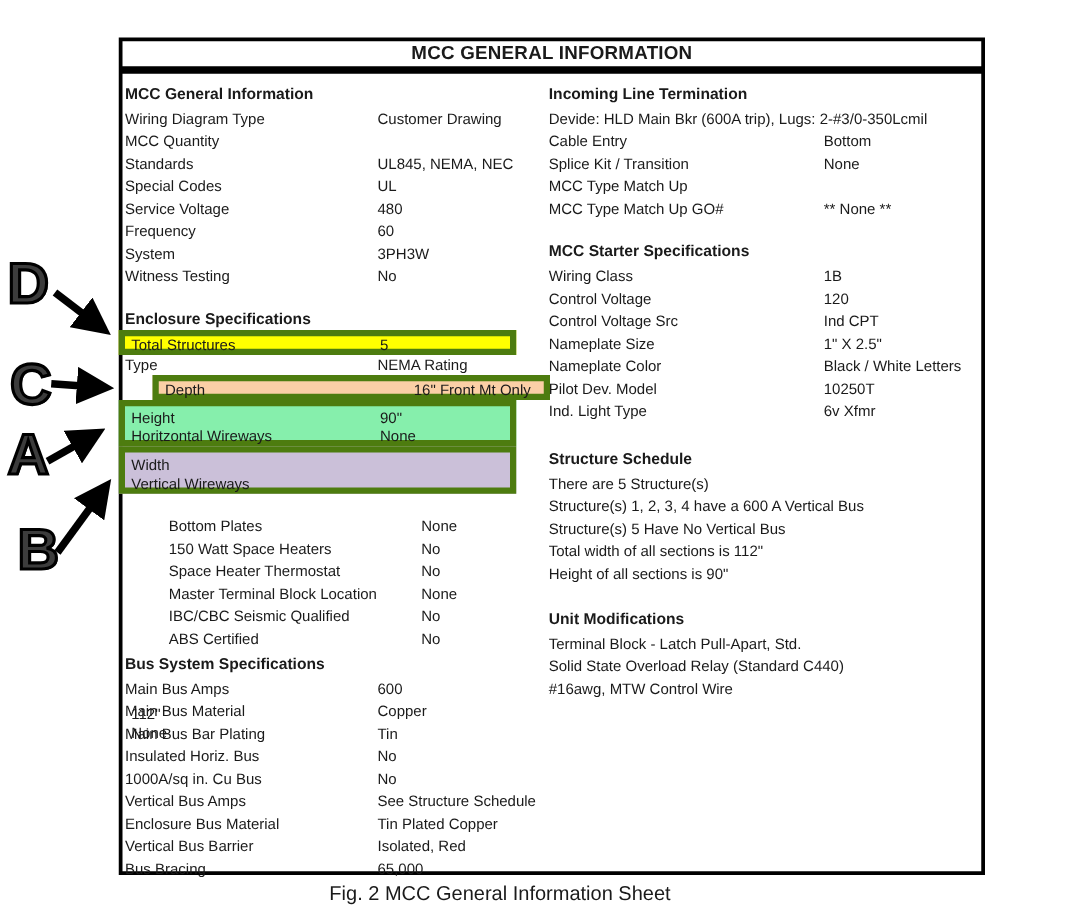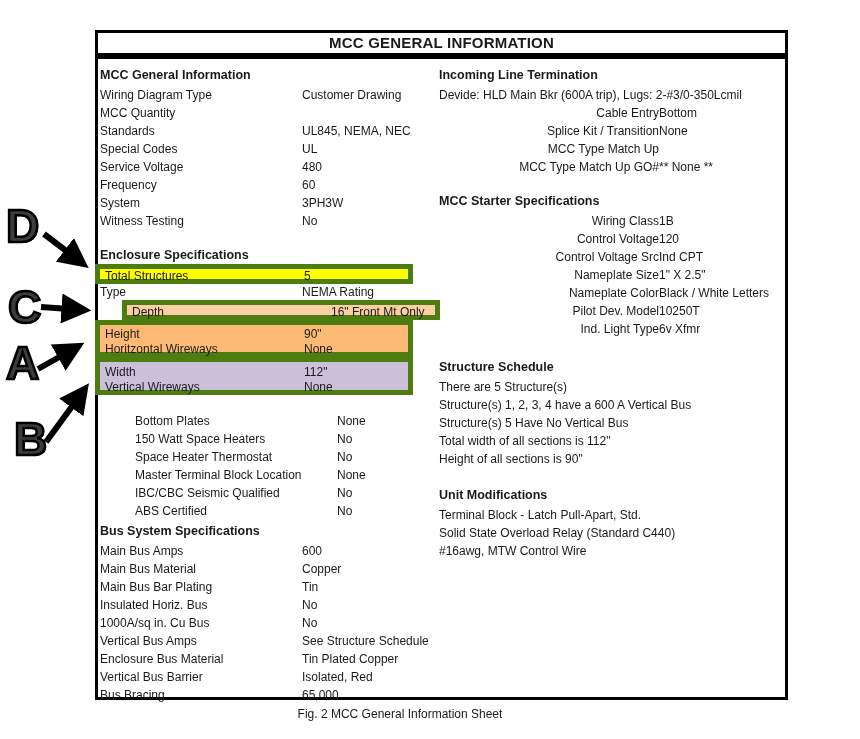--- a/index.html
+++ b/index.html
@@ -29,41 +29,41 @@
   .sec-structure { top: 299px; }
   .sec-unitmod   { top: 427px; }
 
   .hdr { height: 18px; line-height: 18px; font-weight: bold; font-size: 12.5px; padding-left: 2px; white-space: nowrap; }
   .hdr.gap-b { margin-bottom: 2px; }
   .rows .row, .row {
     display: flex; height: 18px; line-height: 18px; font-size: 12px;
     padding-left: 2px; white-space: nowrap;
   }
   .lbl { width: 202px; flex: 0 0 202px; }
-  .col-right .lbl { width: 220px; flex: 0 0 220px; text-align: right; }
+  .col-right .lbl { width: 220px; flex: 0 0 220px; }
   .val { flex: 1; }
 
   .free-line { height: 18px; line-height: 18px; font-size: 12px; padding-left: 2px; white-space: nowrap; }
 
   
   .hl { border: 5px solid #4d7c0f; width: 318px; margin-left: -3px; padding-left: 3px; }
   .hl .row { height: 14px; line-height: 14px; padding-left: 2px; }
   .hl .lbl { width: 199px; flex: 0 0 199px; }
   .hl-yellow { background: #FFFF00; height: 20px; }
   .hl-orange { background: #FBCFA6; height: 20px; margin-left: 24px; }
-  .hl-blue   { background: #fdba74; height: 37px; padding-top: 2px; }
+  .hl-blue   { background: #86efac; height: 37px; padding-top: 2px; }
   .hl-blue .row   { height: 15px; line-height: 15px; }
   .hl-purple { background: #CBC0D9; height: 38px; padding-top: 3px; }
-  .hl-purple .row { height: 15px; line-height: 15px; }
+  .hl-purple .row { height: 15px; line-height: 15px; flex-direction: column; }
   .type-row { height: 16px; line-height: 16px; }
   .post-hl { margin-top: 17px; padding-left: 35px; }
 
   .caption {
     position: absolute; left: 0; top: 707px; width: 800px;
-    text-align: center; font-size: 12px;
+    text-align: center; font-size: 16px;
   }
 
   
   .callout-layer { position: absolute; left: 0; top: 0; width: 860px; height: 739px; pointer-events: none; }
   .callout-letter {
     position: absolute; font-size: 46px; font-weight: bold; color: #3c3c3c;
     -webkit-text-stroke: 2.5px #000; line-height: 46px;
     text-shadow: 1px 1px 0 #000;
   }
   .letter-d { left: 6px;  top: 203px; }

